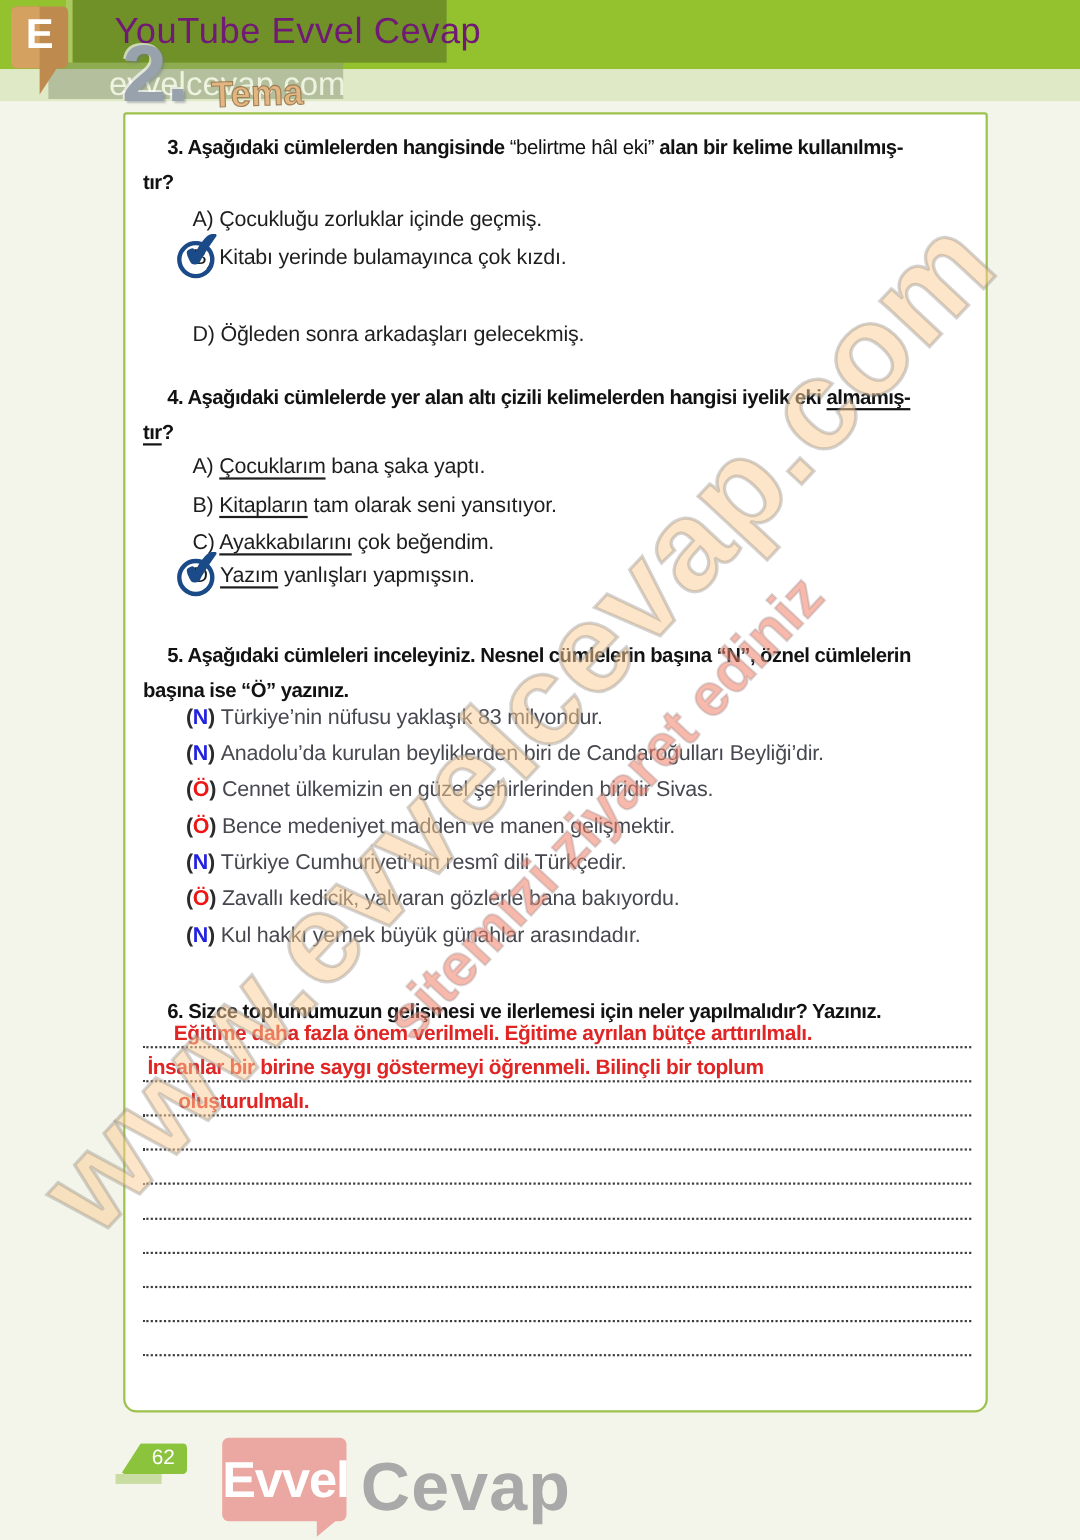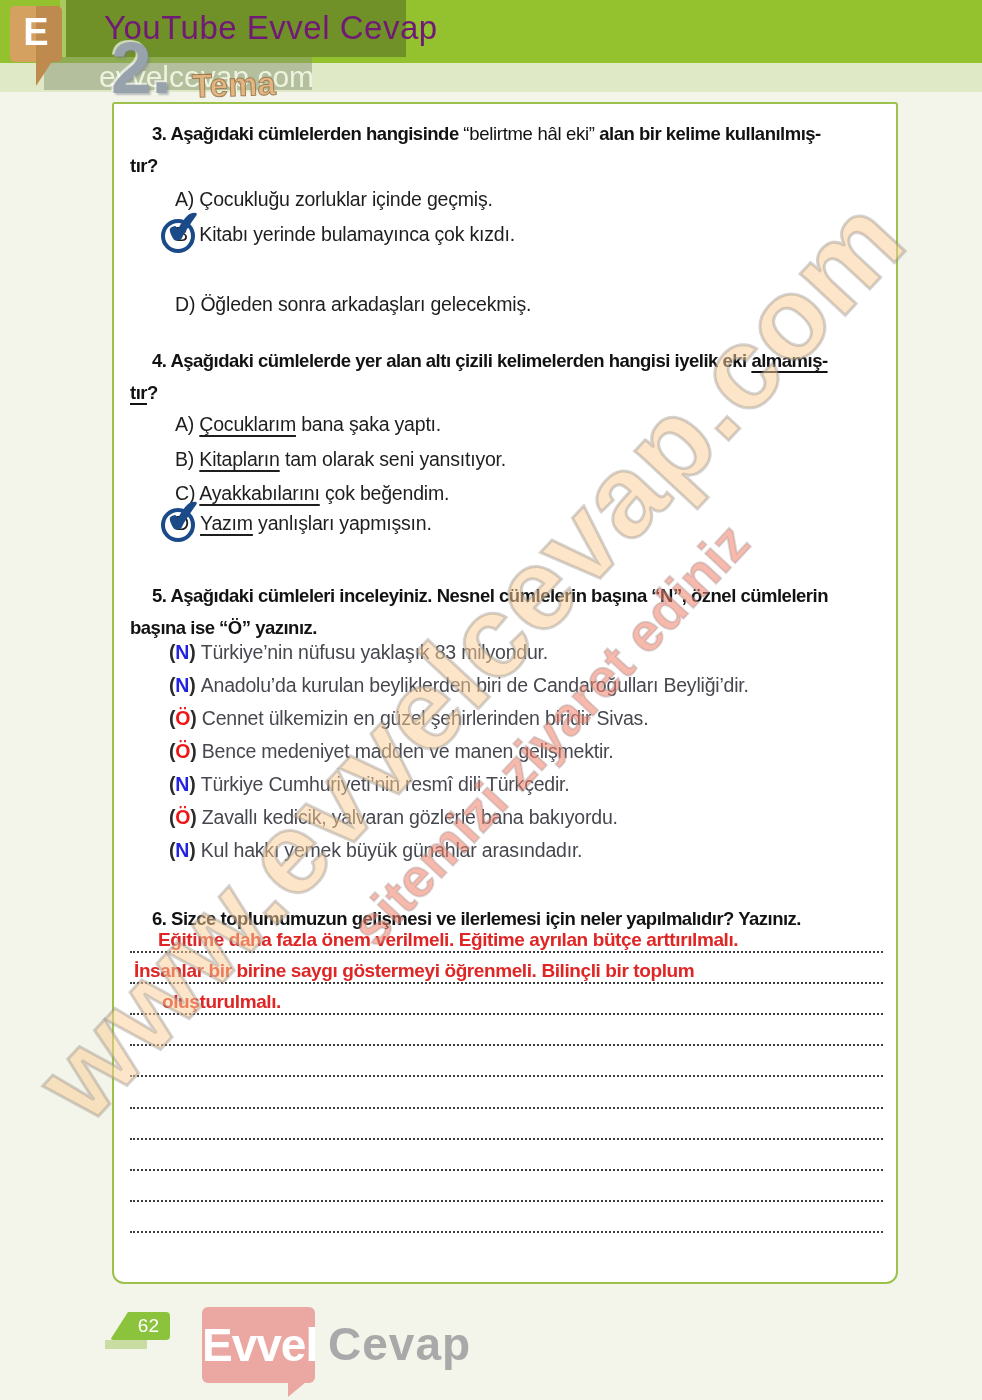--- a/index.html
+++ b/index.html
@@ -88,21 +88,21 @@
                 clip-path:polygon(30% 0, 100% 0, 100% 100%, 0 100%); z-index:2; }
   .page-badge-num { position:absolute; right:11px; top:3px; color:#fff; font-size:19px; }
   .page-badge-under { position:absolute; left:105px; top:1340px; width:42px; height:9px;
                 background:#c9dda2; }
   .logo-bubble { position:absolute; left:202px; top:1307px; width:113px; height:76px;
                  background:#eba7a1; border-radius:6px; z-index:2; }
   .logo-evvel  { display:block; width:113px; line-height:76px; text-align:center;
                  color:#fff; font-size:46px; font-weight:700; letter-spacing:-1px; }
   .logo-tail   { position:absolute; left:288px; top:1382px; width:0; height:0;
                  border-top:15px solid #eba7a1; border-right:18px solid transparent; z-index:2; }
-  .logo-cevap  { position:absolute; left:328px; top:1317px; font-size:46px; font-weight:600;
+  .logo-cevap  { position:absolute; left:328px; top:1317px; font-size:62px; font-weight:600;
                  color:#a9a9a9; letter-spacing:1px; z-index:2; }
 </style>
 </head>
 <body>
 
 <div class="page">
 
   <div class="hdr-band"></div>
   <div class="hdr-strip"></div>
   <div class="hdr-gap"></div>

